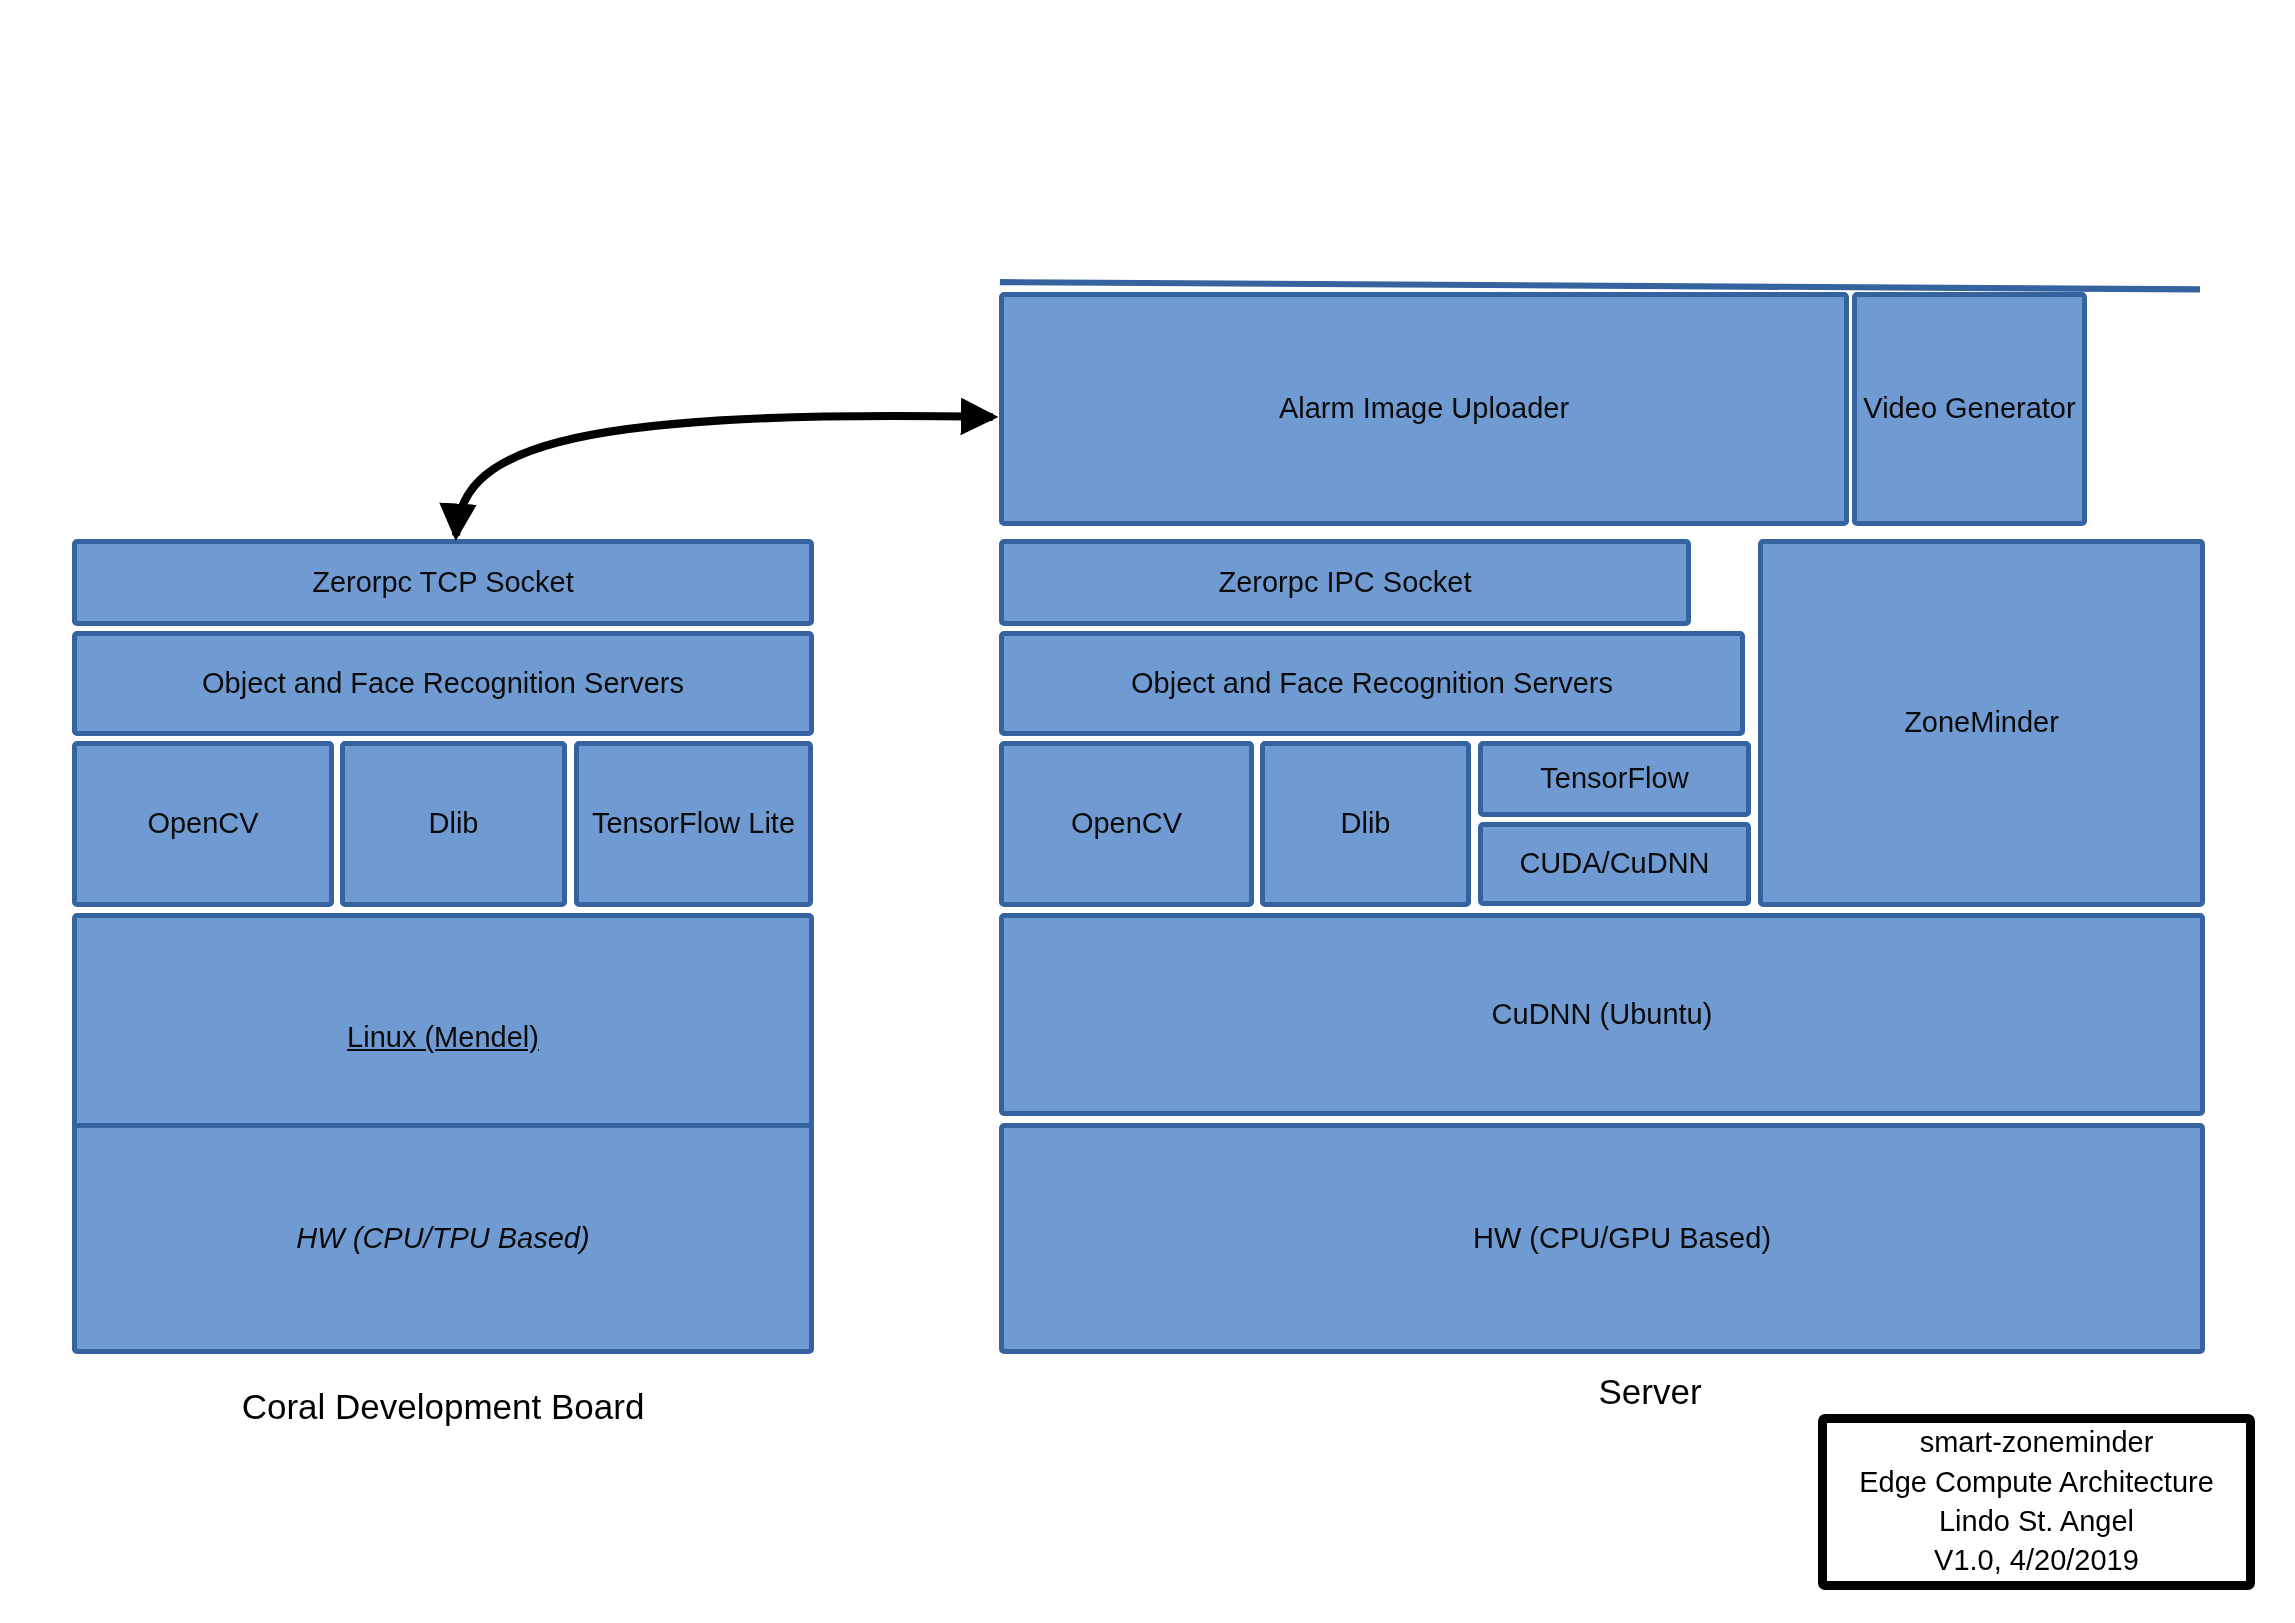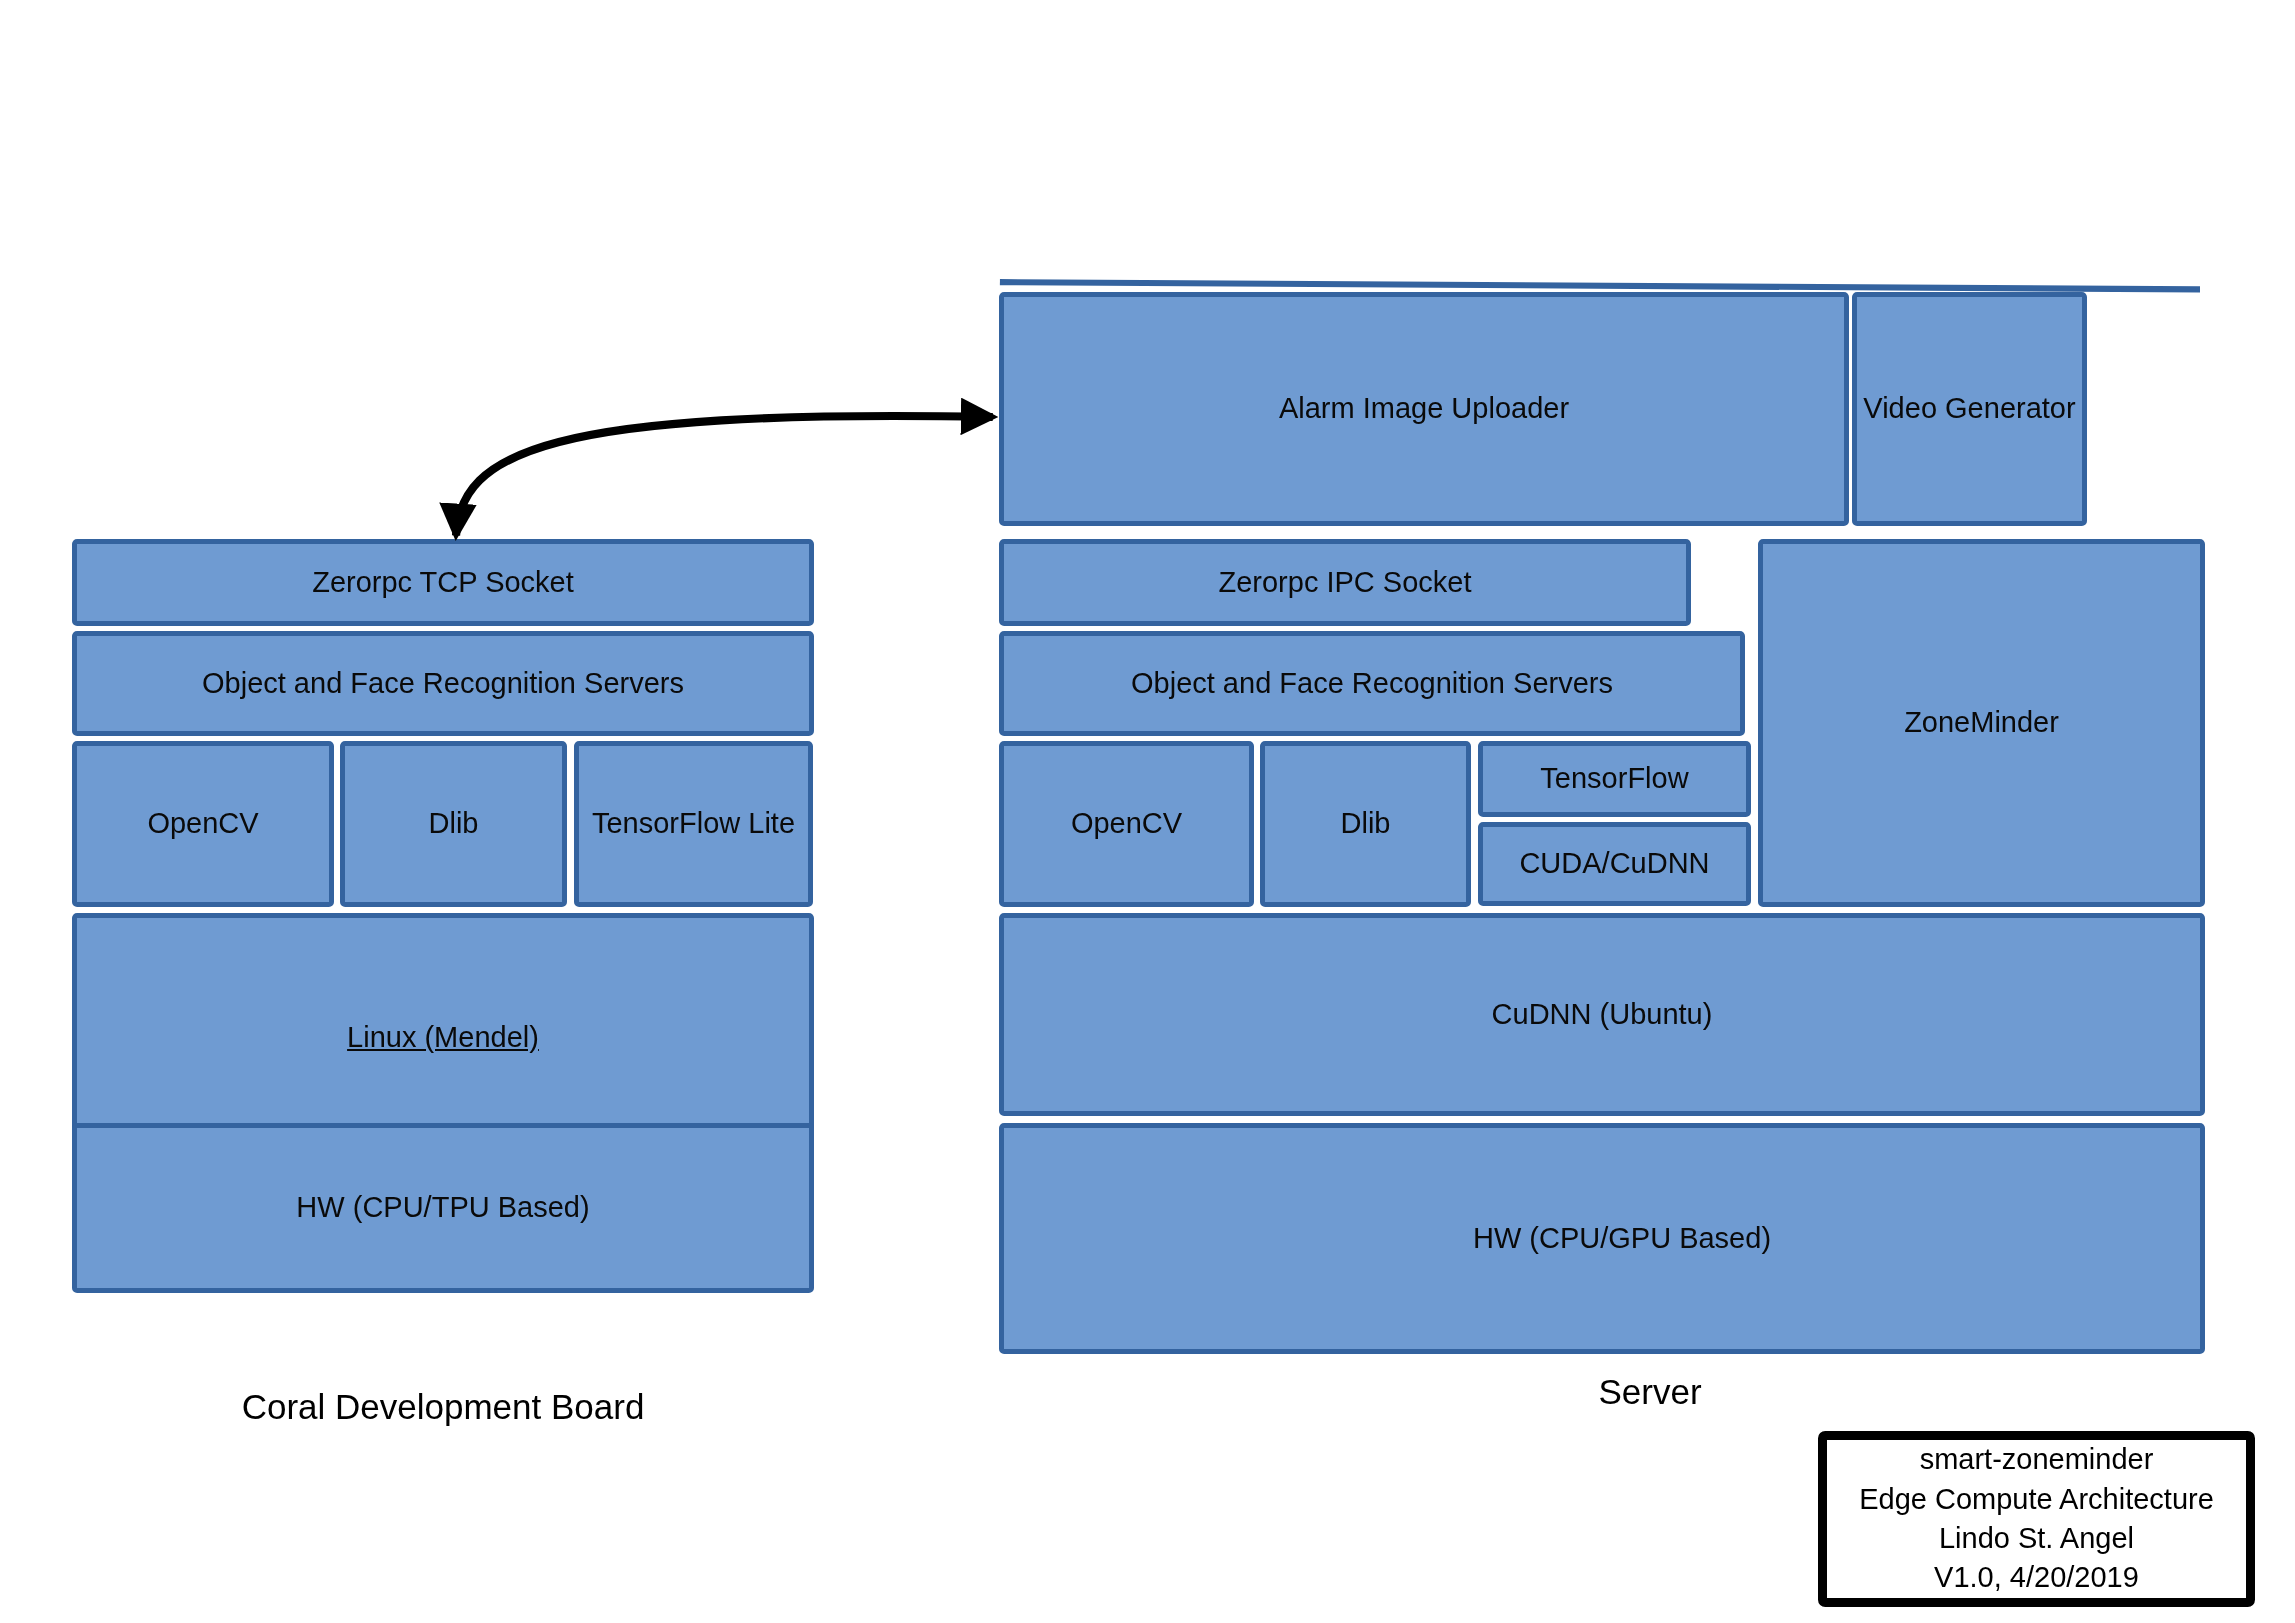--- a/index.html
+++ b/index.html
@@ -56,21 +56,21 @@
     <span>Dlib</span>
   </div>
   <div class="box" style="left:574px; top:741px; width:239px; height:166px;">
     <span>TensorFlow Lite</span>
   </div>
 
   <div class="box" style="left:72px; top:913px; width:742px; height:249px;text-decoration:underline;">
     <span>Linux (Mendel)</span>
   </div>
 
-  <div class="box" style="left:72px; top:1123px; width:742px; height:170px;">
+  <div class="box" style="left:72px; top:1123px; width:742px; height:231px;font-style:italic;">
     <span>HW (CPU/TPU Based)</span>
   </div>
 
   <div class="section-title" style="left:72px; top:1379px; width:742px; height:56px;">
     <span>Coral Development Board</span>
   </div>
 
 
   <div class="box" style="left:999px; top:292px; width:850px; height:234px;">
     <span>Alarm Image Uploader</span>
@@ -110,21 +110,21 @@
   </div>
 
   <div class="box" style="left:999px; top:1123px; width:1206px; height:231px;padding-left:40px;">
     <span>HW (CPU/GPU Based)</span>
   </div>
 
   <div class="section-title" style="left:1497px; top:1356px; width:306px; height:56px;margin-top:8px;">
     <span>Server</span>
   </div>
 
-  <div class="note" style="left:1818px; top:1414px; width:437px; height:176px;margin-top:17px;">
+  <div class="note" style="left:1818px; top:1414px; width:437px; height:176px;">
     <div>smart-zoneminder</div>
     <div>Edge Compute Architecture</div>
     <div>Lindo St. Angel</div>
     <div>V1.0, 4/20/2019</div>
   </div>
 
   <svg class="overlay" viewBox="0 0 4494 3179" xmlns="http://www.w3.org/2000/svg">
     <defs>
       <marker id="ah" viewBox="0 0 10 10" refX="8.5" refY="5" markerWidth="4.6" markerHeight="4.6" orient="auto-start-reverse">
         <path d="M 0 0 L 10 5 L 0 10 z" fill="#000000"></path>

